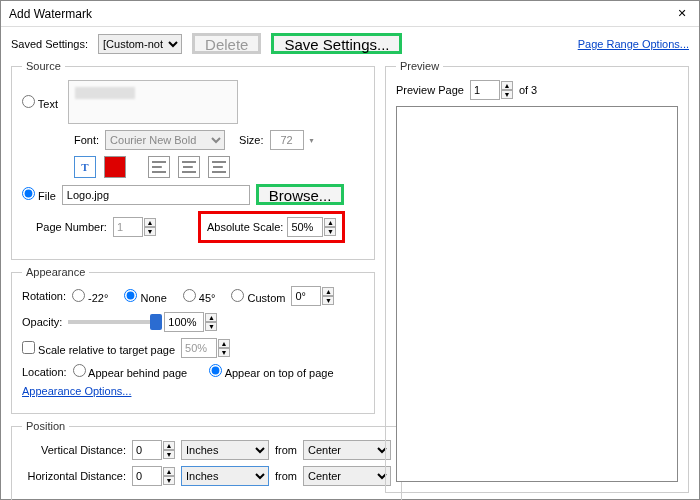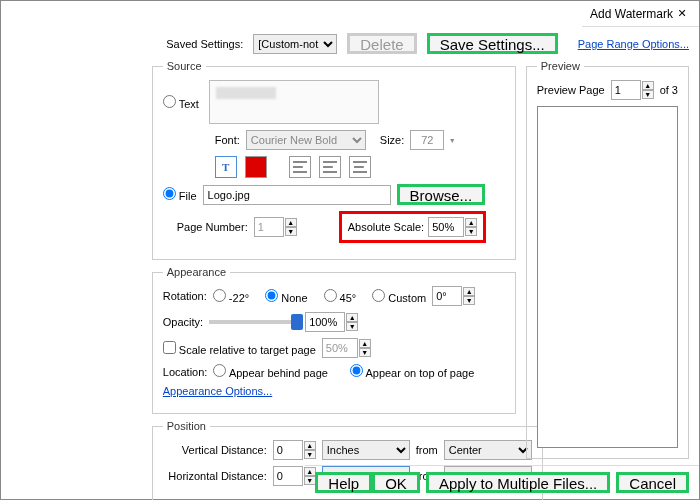--- a/index.html
+++ b/index.html
@@ -1,17 +1,17 @@
 <!DOCTYPE html>
 <html><head>
 <meta charset="utf-8">
 <style>
 * { box-sizing: border-box; margin: 0; padding: 0; font-family: "Segoe UI", Tahoma, sans-serif; font-size: 11px; }
 body { background: #f0f0f0; width: 700px; height: 500px; overflow: hidden; }
-.window { background: #fff; width: 700px; height: 500px; border: 1px solid #888; display: flex; flex-direction: column; align-items: flex-end; }
+.window { background: #fff; width: 700px; height: 500px; border: 1px solid #888; display: flex; flex-direction: column; }
 .titlebar { display: flex; justify-content: space-between; align-items: center; height: 26px; padding: 0 8px; border-bottom: 1px solid #ddd; }
 .titlebar .title { font-size: 12px; }
 .titlebar .close { width: 18px; height: 18px; display: flex; align-items: center; justify-content: center; cursor: pointer; }
 .toprow { display: flex; align-items: center; padding: 6px 10px; gap: 10px; }
 .toprow .spacer { flex: 1; }
 select.saved { width: 84px; height: 20px; border: 1px solid #aaa; font-size: 11px; }
 button { border: 3px solid #22c55e; background: #f4f4f4; height: 21px; padding: 0 10px; cursor: pointer; font-size: 15px; }
 button:disabled { color: #999; border-color: #ccc; }
 .link { color: #0645c9; text-decoration: underline; cursor: pointer; }
 .main { display: flex; gap: 10px; padding: 0 10px 6px 10px; flex: 1; min-height: 0; }
@@ -214,21 +214,13 @@
               <span>▲</span>
               <span>▼</span>
             </span>
         </span>
         <span>of 3</span>
       </div>
       <div class="previewpane"></div>
     </fieldset>
   </div>
 
-  <div class="footer">
-    <button>Help</button>
-    <div class="right">
-      <button>OK</button>
-      <button>Apply to Multiple Files...</button>
-      <button>Cancel</button>
-    </div>
-  </div>
 </div>
 
 </body></html>

